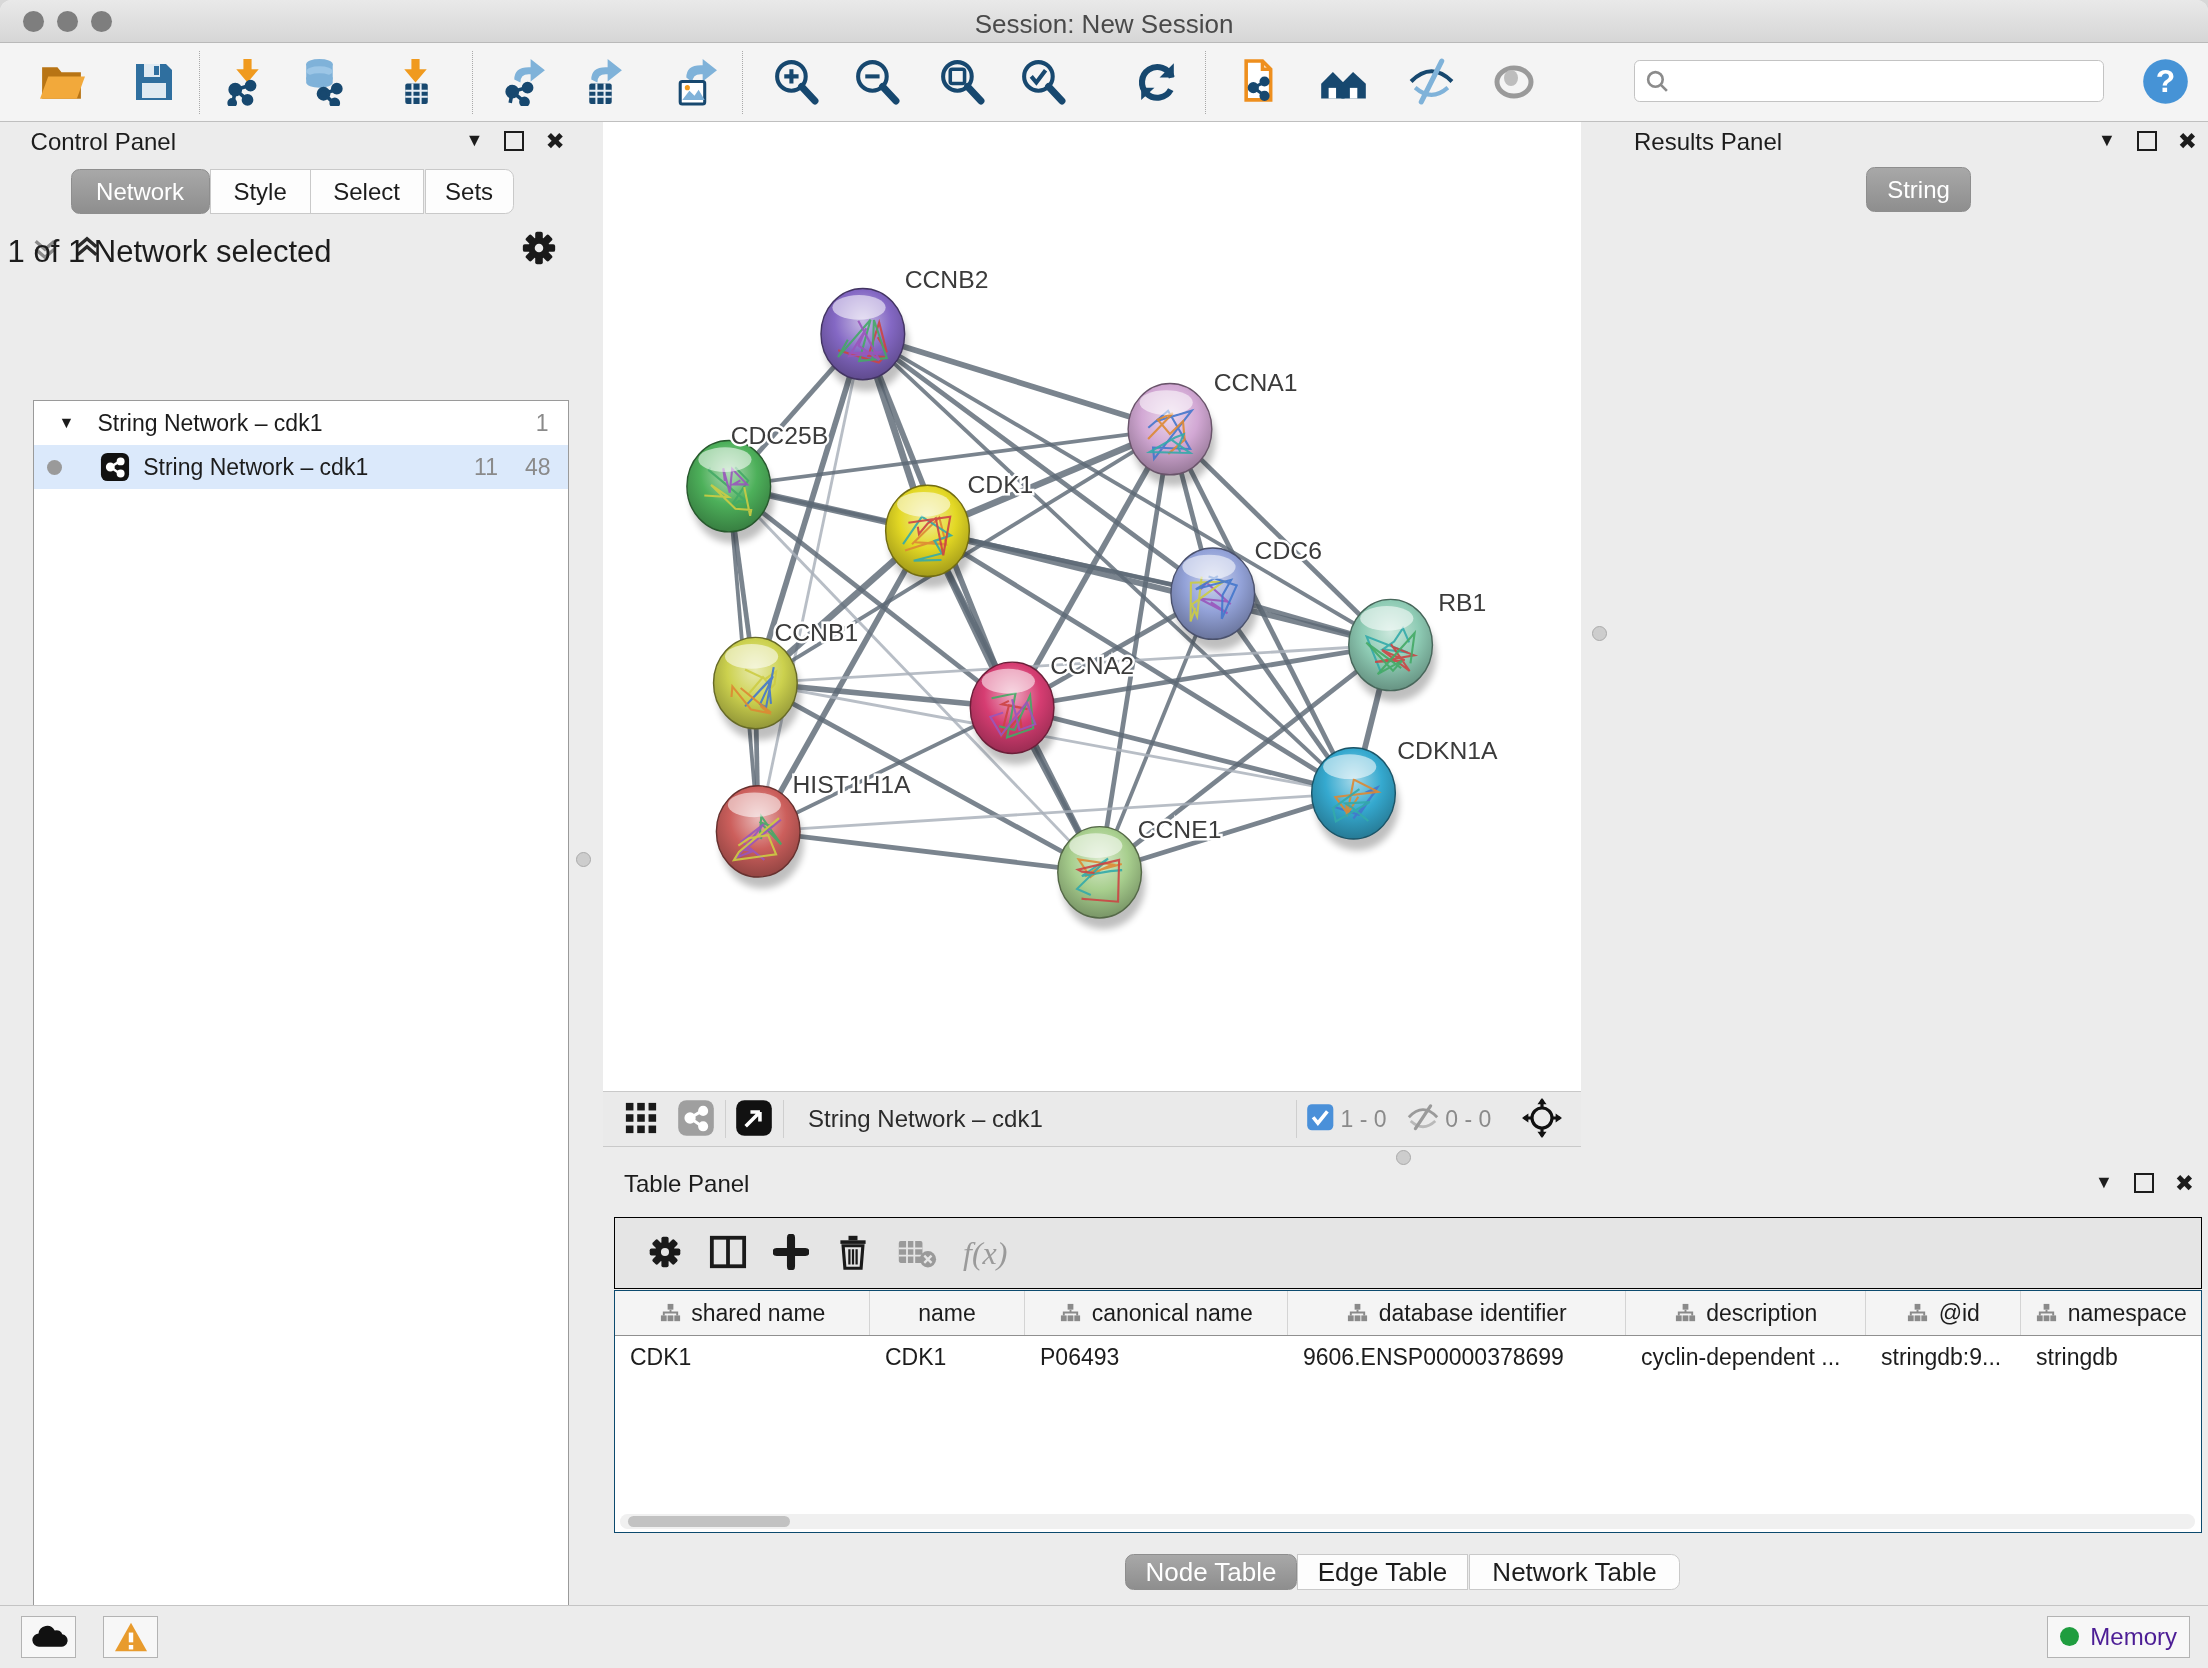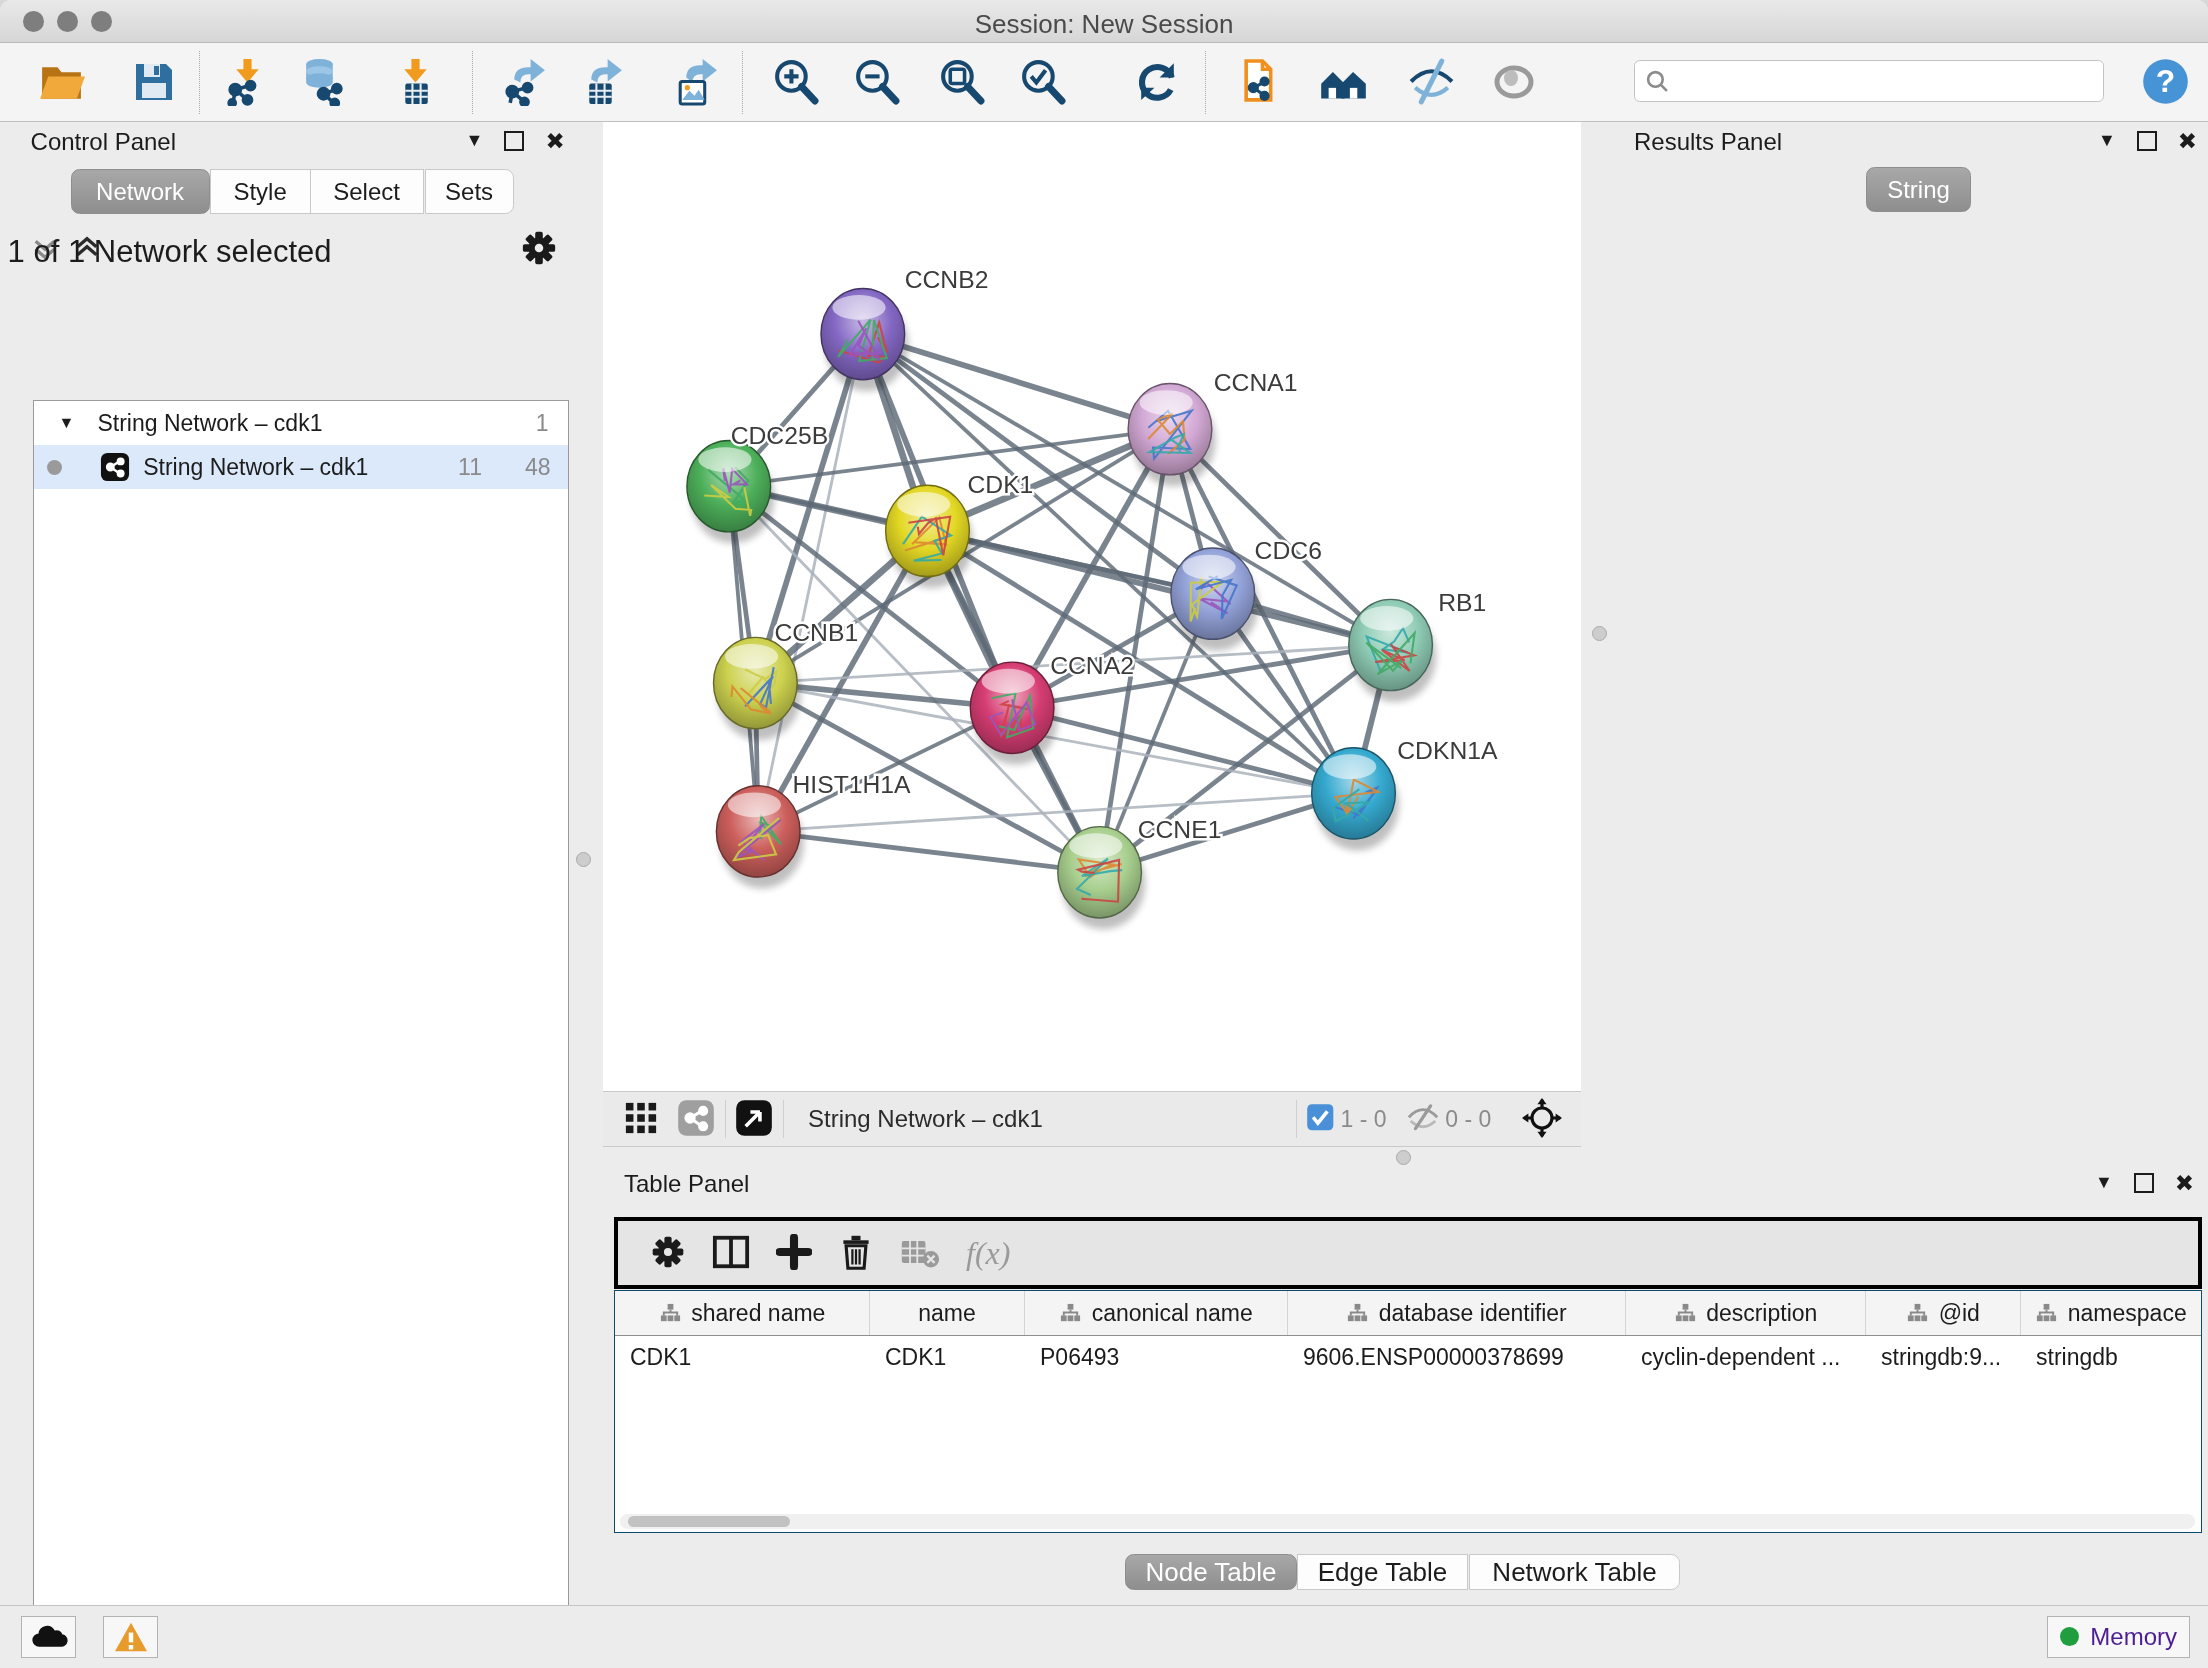--- a/index.html
+++ b/index.html
@@ -34,21 +34,21 @@
   .treerow.sel{background:#dbe9fb;}
   .cnt{color:#8a8a8a;}
   
   .netcanvas{left:603px;top:122px;width:978px;height:969px;background:#fff;}
   .nettoolbar{left:603px;top:1091px;width:978px;height:54px;background:#eaeaea;border-top:1px solid #c9c9c9;
     border-bottom:1px solid #c9c9c9;display:flex;align-items:center;}
   .ntsep{width:0;height:38px;border-left:1px solid #cfcfcf;margin:0 9.5px;}
   .ntcount{font-size:23px;color:#8a8a8a;margin:0 5.7px;}
   .serif{font-family:"Liberation Serif","DejaVu Serif",serif;}
   
-  .tp-toolbar{left:614px;top:1217px;width:1588px;height:72px;background:#e5e5e5;border:4px solid #000000;box-sizing:border-box;
+  .tp-toolbar{left:614px;top:1217px;width:1588px;height:72px;background:#e5e5e5;border:1px solid #000000;box-sizing:border-box;
     display:flex;align-items:center;gap:26px;padding-left:32px;}
   .tablebox{left:614px;top:1290px;width:1588px;height:243px;background:#fff;border:1px solid #0c4a6e;box-sizing:border-box;}
   .thead{display:flex;height:44px;background:#f4f4f4;border-bottom:1.9px solid #8f8f8f;}
   .th{display:flex;align-items:center;justify-content:center;gap:9.5px;font-size:23px;color:#1c1c1c;
     border-right:1px solid #d4d4d4;box-sizing:border-box;overflow:hidden;white-space:nowrap;}
   .trow{display:flex;height:42px;}
   .td{font-size:23px;color:#1c1c1c;display:flex;align-items:center;padding-left:15px;box-sizing:border-box;
     overflow:hidden;white-space:nowrap;}
   .hscroll{left:620px;top:1514px;width:1575px;height:15px;background:#f0f0f0;border-radius:7.6px;}
   .hthumb{left:7.6px;top:1.9px;width:162px;height:11.4px;background:#c2c2c2;border-radius:5.7px;}
@@ -288,21 +288,21 @@
             <rect x="1" y="1" width="30" height="30" rx="7" fill="#111"></rect>
             <g stroke="#fff" stroke-width="2.5" fill="#fff">
               <path d="M11 16l10-6M11 16l10 7" fill="none"></path>
               <circle cx="11" cy="16" r="3.5"></circle>
               <circle cx="22" cy="10" r="3"></circle>
               <circle cx="22" cy="23" r="3"></circle>
             </g>
           </svg>
         <span style="margin-left:13.3px;">String Network – cdk1</span>
         <span class="cnt" style="margin-left:auto;">11</span>
-        <span class="cnt" style="margin-left:43px;margin-right:17px;">48</span>
+        <span class="cnt" style="margin-left:27px;margin-right:17px;">48</span>
       </div>
     </div>
   </div>
 
   <div class="abs dot-handle" style="left:576px;top:852px;"></div>
   <div class="abs dot-handle" style="left:1592px;top:626px;"></div>
   <div class="abs dot-handle" style="left:1396px;top:1150px;"></div>
 
   <div class="abs netcanvas">
     <svg id="network-svg" width="978" height="969" viewBox="0 0 1028 1019">

